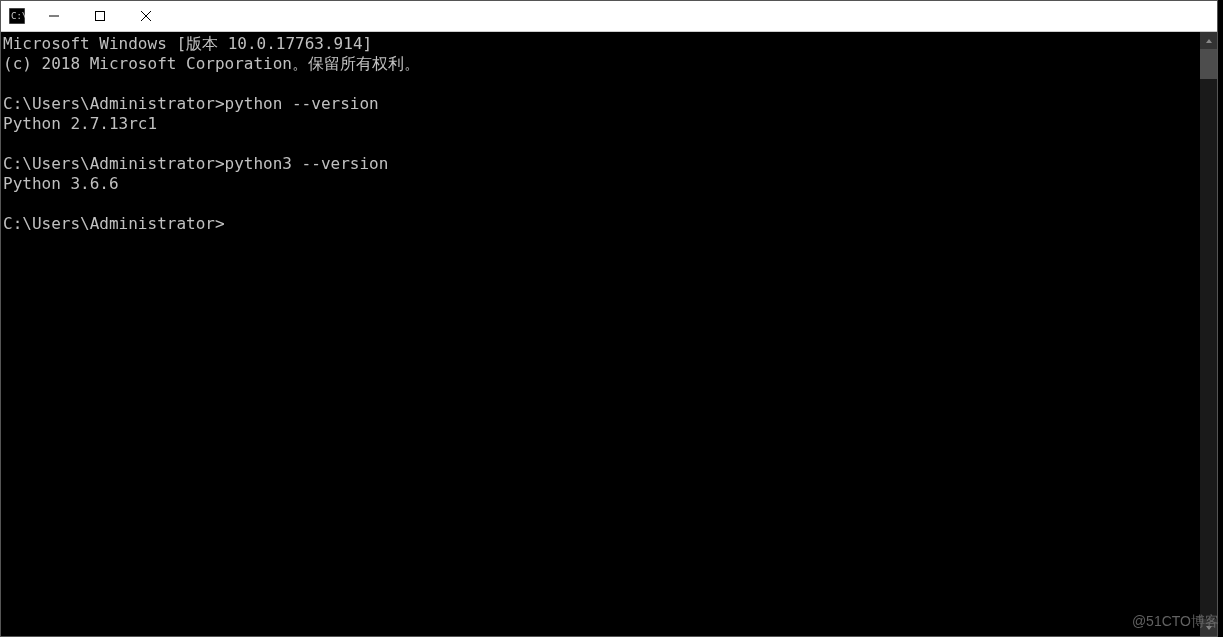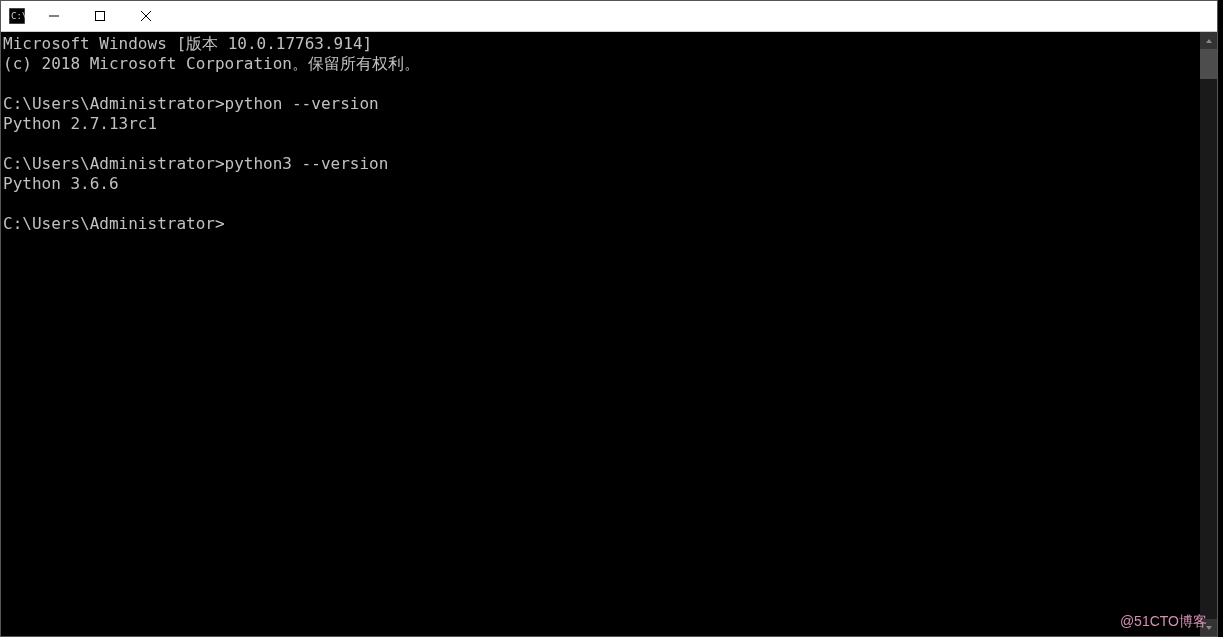--- a/index.html
+++ b/index.html
@@ -107,23 +107,23 @@
     }
     .scrollbar-thumb {
       width: 17px;
       height: 30px;
       background: #4d4d4d;
       position: absolute;
       top: 17px;
     }
     .watermark {
       position: absolute;
-      right: 16px;
+      right: 4px;
       bottom: 6px;
-      color: #f9a8d4;
+      color: #737373;
       font-size: 14px;
       font-family: "Microsoft YaHei", sans-serif;
       opacity: 0.85;
     }
     .cursor {
       display: inline-block;
     }
   </style>
 </head>
 <body>

